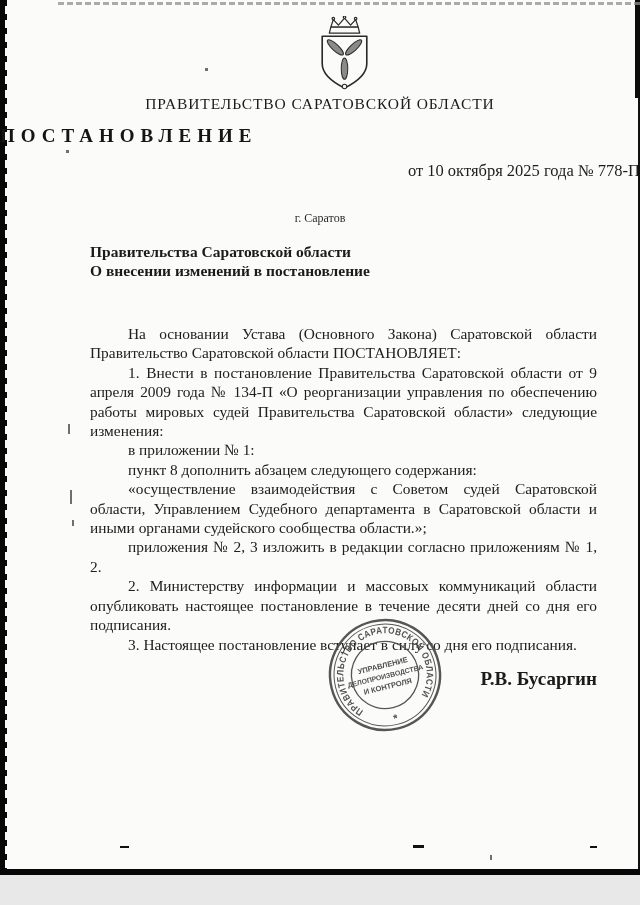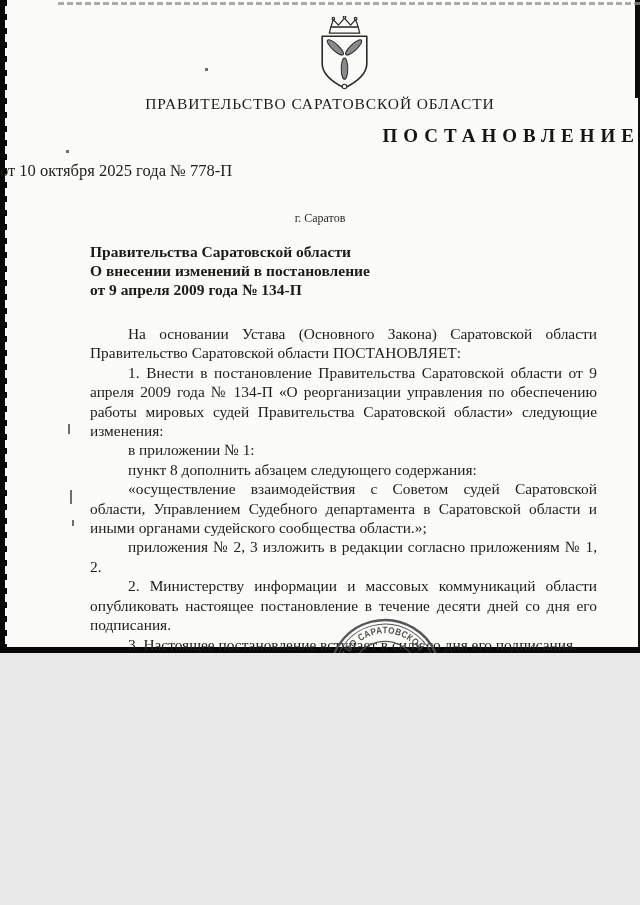--- a/index.html
+++ b/index.html
@@ -1,38 +1,38 @@
 <!DOCTYPE html>
 <html lang="ru"><head>
 <meta charset="utf-8">
 <style>
   html,body{margin:0;padding:0;background:#e8e8e8;}
   .page{
-    position:relative;width:640px;height:653px;margin:0 auto;
+    position:relative;width:640px;height:875px;margin:0 auto;
     background:#fbfbf9;overflow:hidden;
     font-family:"Liberation Serif","DejaVu Serif",serif;color:#1e1e1c;
   }
   
   .edge-left{position:absolute;left:0;top:0;width:5px;height:905px;background:#080808;}
   .edge-left-fuzz{position:absolute;left:5px;top:0;width:2px;height:905px;
     background:repeating-linear-gradient(#0a0a0a 0 6px,transparent 6px 14px);}
   .edge-right{position:absolute;right:0;top:0;width:2px;height:905px;background:#101010;}
   .edge-right-top{position:absolute;right:0;top:0;width:5px;height:98px;background:#0c0c0c;}
   .edge-bottom{position:absolute;left:0;bottom:0;width:640px;height:6px;background:#070707;}
   .edge-top-dashes{position:absolute;left:58px;top:2px;width:582px;height:0;
     border-top:3px dashed #8f8f8f;opacity:.75;}
   .speck{position:absolute;background:#6f6f6f;}
   
   .emblem{position:absolute;left:320px;top:16px;}
   
   .authority{position:absolute;left:0;top:95px;width:640px;text-align:center;
     font-size:15.5px;letter-spacing:.9px;color:#1b1b19;}
-  .doc-type{position:absolute;left:0;top:125px;width:640px;text-align:right;
+  .doc-type{position:absolute;left:0;top:125px;width:640px;text-align:left;
     font-weight:bold;font-size:19px;letter-spacing:6px;color:#151513;}
-  .date-line{position:absolute;left:0;top:161px;width:640px;text-align:left;
+  .date-line{position:absolute;left:0;top:161px;width:640px;text-align:right;
     font-size:16.5px;color:#1d1d1b;}
   .place{position:absolute;left:0;top:211px;width:640px;text-align:center;
     font-size:12px;color:#2a2a28;}
   
   .subject{position:absolute;left:90px;top:242px;width:420px;
     font-weight:bold;font-size:15.5px;line-height:19px;color:#1b1b19;}
   
   .body-text{position:absolute;left:90px;top:324px;width:507px;
     font-size:15.4px;line-height:19.4px;color:#20201e;}
   .body-text p{margin:0;text-indent:38px;text-align:justify;font-family:Liberation Serif, serif;}
@@ -95,21 +95,20 @@
   </svg>
 
   <div class="authority">ПРАВИТЕЛЬСТВО САРАТОВСКОЙ ОБЛАСТИ</div>
   <div class="doc-type">ПОСТАНОВЛЕНИЕ</div>
   <div class="date-line">от 10 октября 2025 года № 778-П</div>
   <div class="place">г. Саратов</div>
 
   <div class="subject">
     <div>Правительства Саратовской области</div>
     <div>О внесении изменений в постановление</div>
-    <div>от 9 апреля 2009 года № 134-П</div>
   </div>
 
   <div class="body-text">
     <p>На основании Устава (Основного Закона) Саратовской области Правительство Саратовской области ПОСТАНОВЛЯЕТ:</p>
     <p>1. Внести в постановление Правительства Саратовской области от 9 апреля 2009 года № 134-П «О реорганизации управления по обеспечению работы мировых судей Правительства Саратовской области» следующие изменения:</p>
     <p>в приложении № 1:</p>
     <p>пункт 8 дополнить абзацем следующего содержания:</p>
     <p>«осуществление взаимодействия с Советом судей Саратовской области, Управлением Судебного департамента в Саратовской области и иными органами судейского сообщества области.»;</p>
     <p>приложения № 2, 3 изложить в редакции согласно приложениям № 1, 2.</p>
     <p>2. Министерству информации и массовых коммуникаций области опубликовать настоящее постановление в течение десяти дней со дня его подписания.</p>

